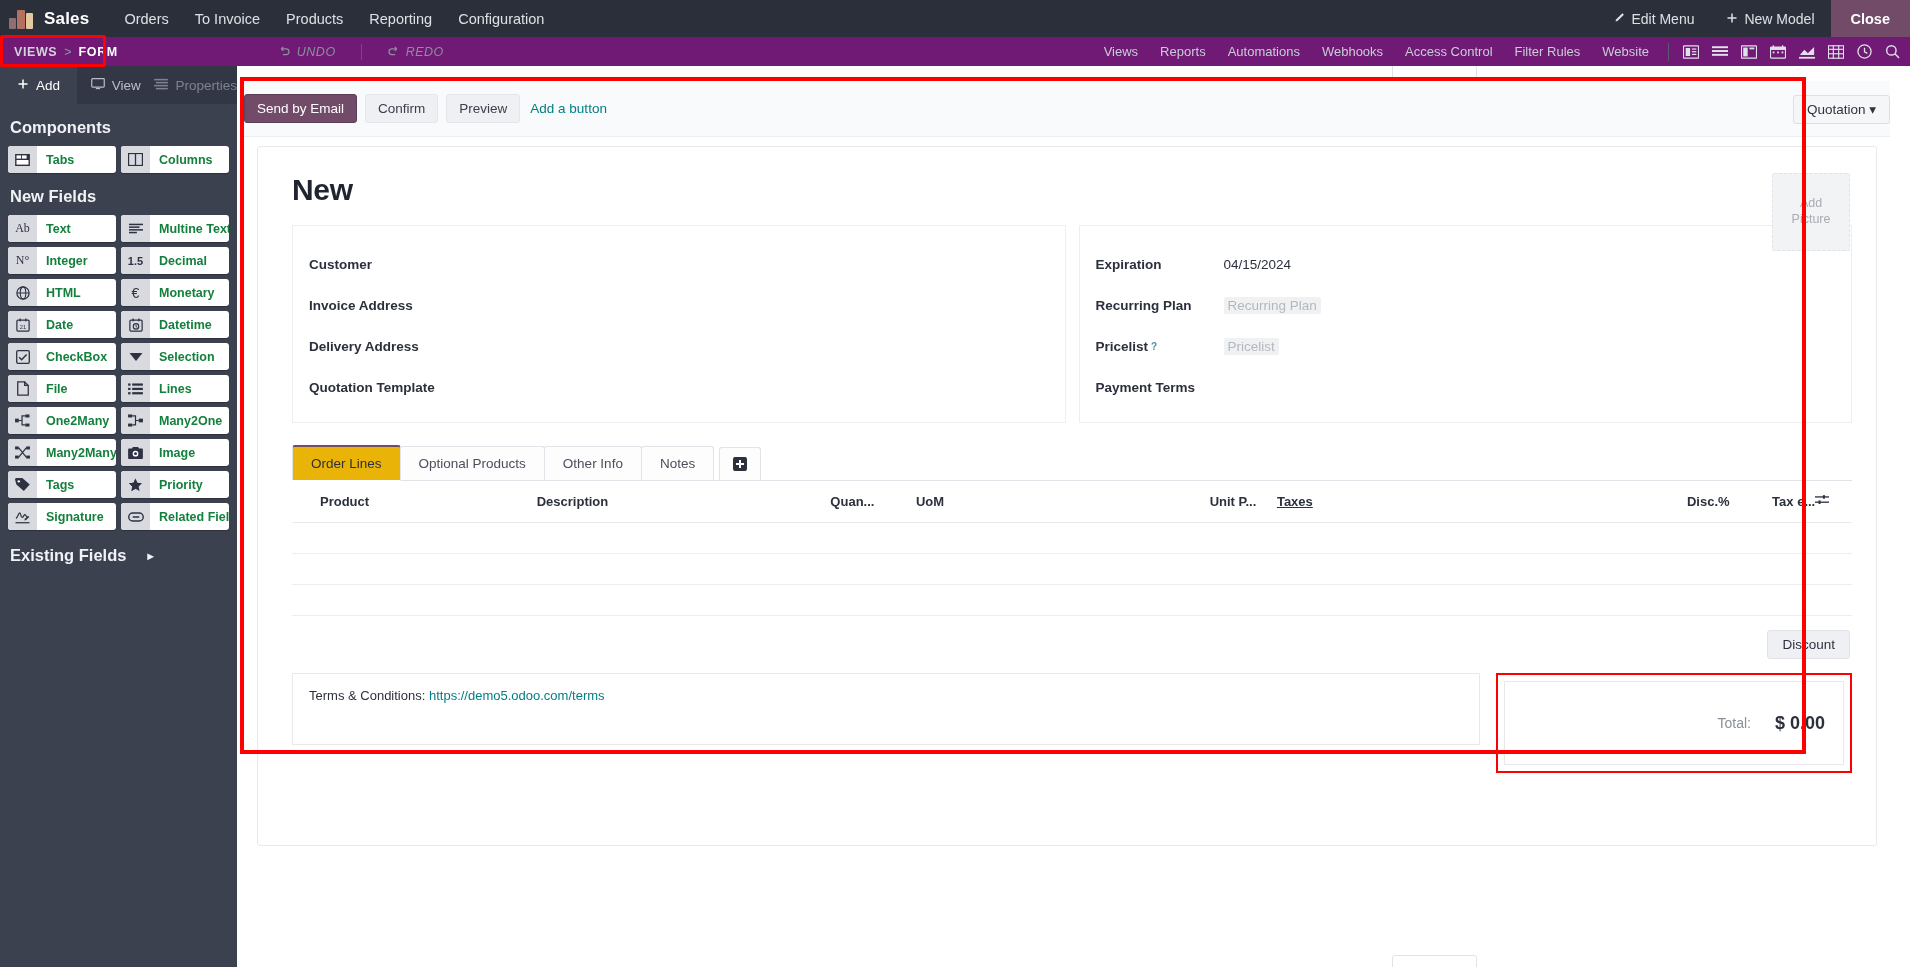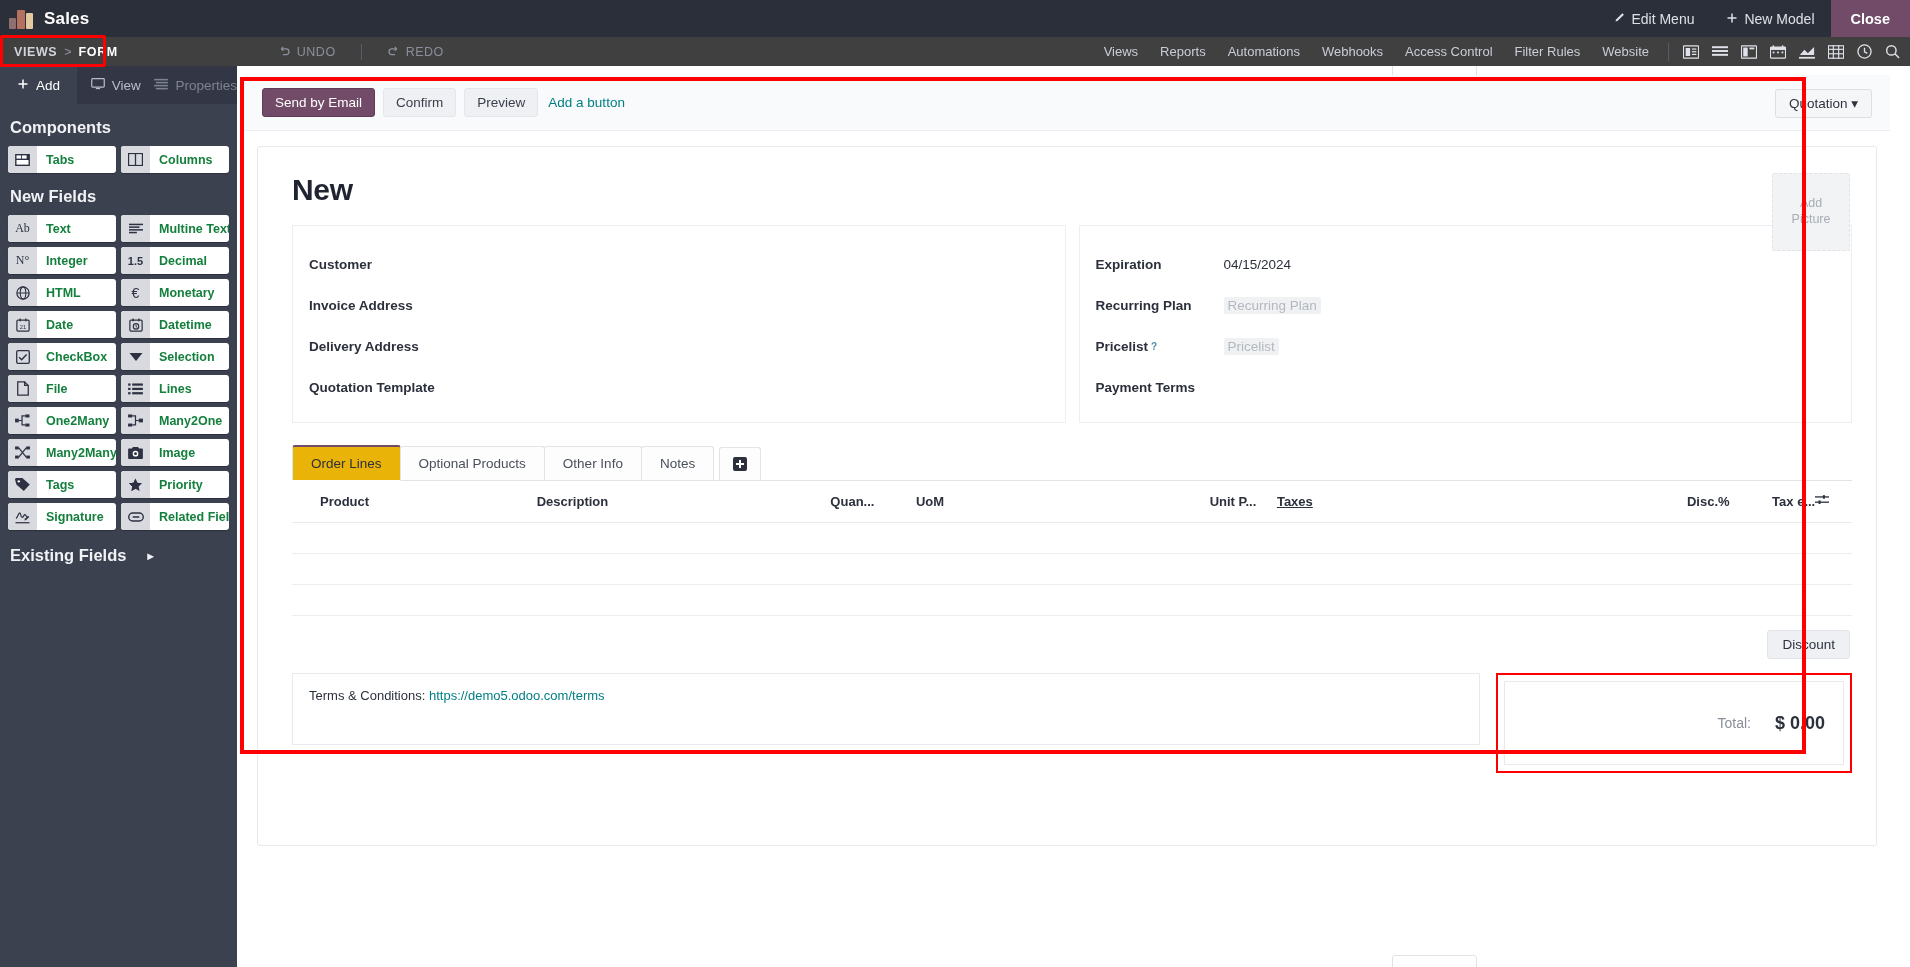--- a/index.html
+++ b/index.html
@@ -52,21 +52,21 @@
   }
   .close-btn {
     background: #714b67; color: #fff; font-weight: bold; font-size: 14.5px;
     height: 100%; display: flex; align-items: center; padding: 0 20px;
     cursor: pointer;
   }
 
   
   .studiobar {
     height: 29px;
-    background: #404040;
+    background: #701a75;
     display: flex; align-items: center;
     color: #c7cbd4; font-size: 12.5px;
     position: relative;
   }
   .bc-wrap {
     position: relative;
     padding: 0 14px;
     display: flex; align-items: center; gap: 7px;
     height: 100%;
   }
@@ -75,20 +75,21 @@
   .bc-form { font-weight: bold; letter-spacing: .6px; color: #ffffff; }
   .bc-highlight {
     position: absolute; left: 0; top: -2px;
     width: 106px; height: 32px;
     border: 3px solid #ff0000; border-radius: 2px;
     pointer-events: none;
   }
   .undoredo {
     display: flex; gap: 11px;
     margin-left: 132px;
+    font-style: italic;
   }
   .undoredo .ur {
     display: flex; align-items: center; gap: 6px;
     color: #8a8f9c; font-size: 12.5px; letter-spacing: .5px;
     padding: 0 14px;
   }
   .undoredo .divider { width: 1px; height: 16px; background: #565c6c; }
   .studio-right {
     margin-left: auto; display: flex; align-items: center;
     height: 100%; padding-right: 10px;
@@ -172,25 +173,25 @@
     overflow: hidden;
     background: #ffffff;
   }
   
   .top-stub {
     position: absolute; left: 1155px; top: -8px;
     width: 85px; height: 24px;
     background: #ffffff; border: 1px solid #dfe2e6; border-radius: 3px;
   }
   .statusbar {
-    position: absolute; left: 7px; top: 9px; right: 20px;
+    position: absolute; left: 7px; top: 15px; right: 20px;
     height: 56px;
     background: #f9fafb;
     display: flex; align-items: center;
-    padding: 0 18px;
+    padding: 0 0;
     border-bottom: 1px solid #eceef1;
   }
   .btn {
     font-size: 13.5px; border-radius: 3px; padding: 6px 12px;
     cursor: pointer; white-space: nowrap;
   }
   .btn-primary {
     background: #714b67; color: #ffffff; border: 1px solid #5e3e56;
     font-weight: normal;
   }
@@ -343,20 +344,27 @@
 </head>
 <body>
 
 <div class="appbar">
   <div class="app-logo">
     <div class="bar1"></div>
       <div class="bar2"></div>
       <div class="bar3"></div>
   </div>
   <div class="app-title">Sales</div>
+  <div class="appbar-menu">
+    <div class="mi">Orders</div>
+    <div class="mi">To Invoice</div>
+    <div class="mi">Products</div>
+    <div class="mi">Reporting</div>
+    <div class="mi">Configuration</div>
+  </div>
   <div class="appbar-right">
     <div class="ar-item">
       <span>
         <svg width="12" height="12" viewBox="0 0 16 16">
             <path fill="#dde0e5" d="M12.5 1.5l2 2-8.5 8.5-2.6.6.6-2.6z"></path>
           </svg>
       </span>
       <span>Edit Menu</span>
     </div>
     <div class="ar-item">

